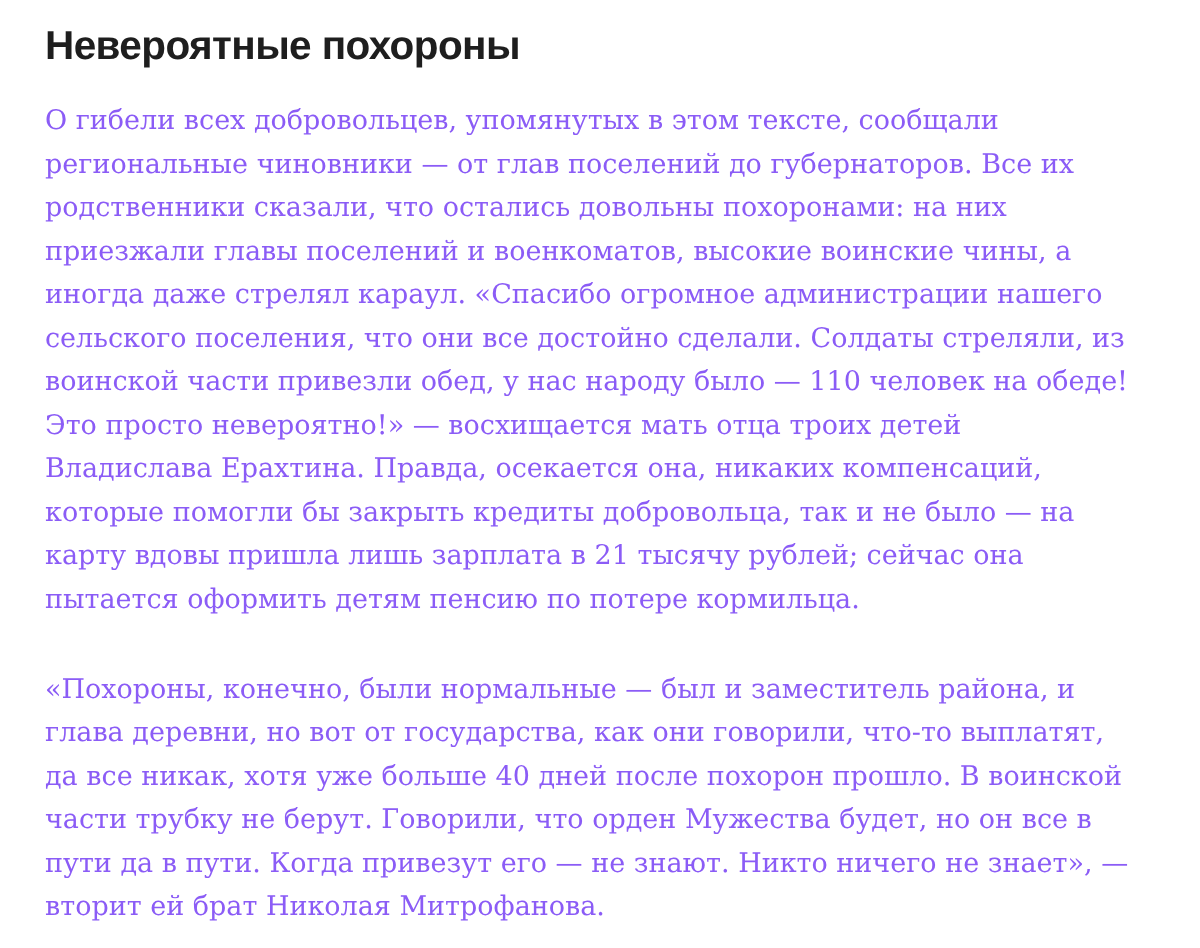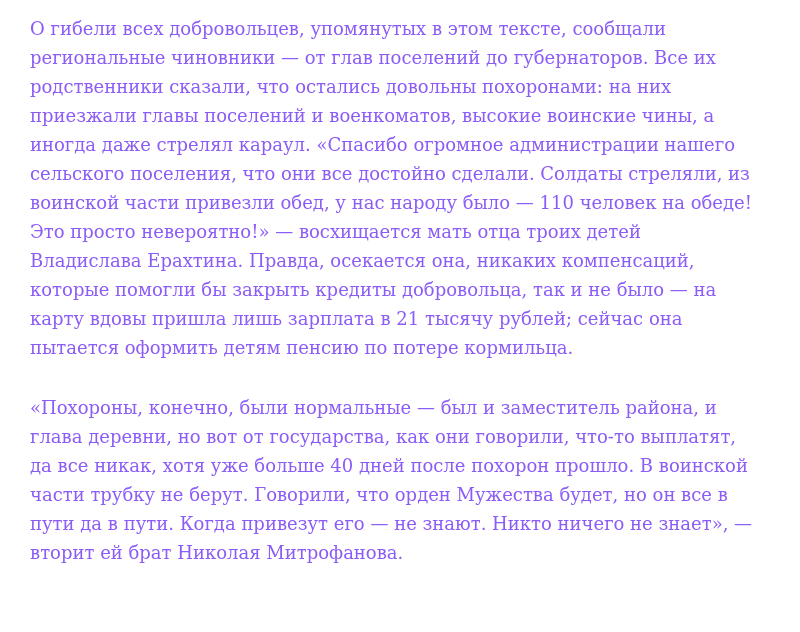--- a/index.html
+++ b/index.html
@@ -32,20 +32,21 @@
     font-size: 18px;
     line-height: 29px;
     color: #8b5cf6;
     white-space: pre-line; 
   }
 </style>
 </head>
 <body>
 
 <main class="article">
+  <h1 class="article-heading">Невероятные похороны</h1>
 
   <p class="article-paragraph">О гибели всех добровольцев, упомянутых в этом тексте, сообщали
 региональные чиновники — от глав поселений до губернаторов. Все их
 родственники сказали, что остались довольны похоронами: на них
 приезжали главы поселений и военкоматов, высокие воинские чины, а
 иногда даже стрелял караул. «Спасибо огромное администрации нашего
 сельского поселения, что они все достойно сделали. Солдаты стреляли, из
 воинской части привезли обед, у нас народу было — 110 человек на обеде!
 Это просто невероятно!» — восхищается мать отца троих детей
 Владислава Ерахтина. Правда, осекается она, никаких компенсаций,

